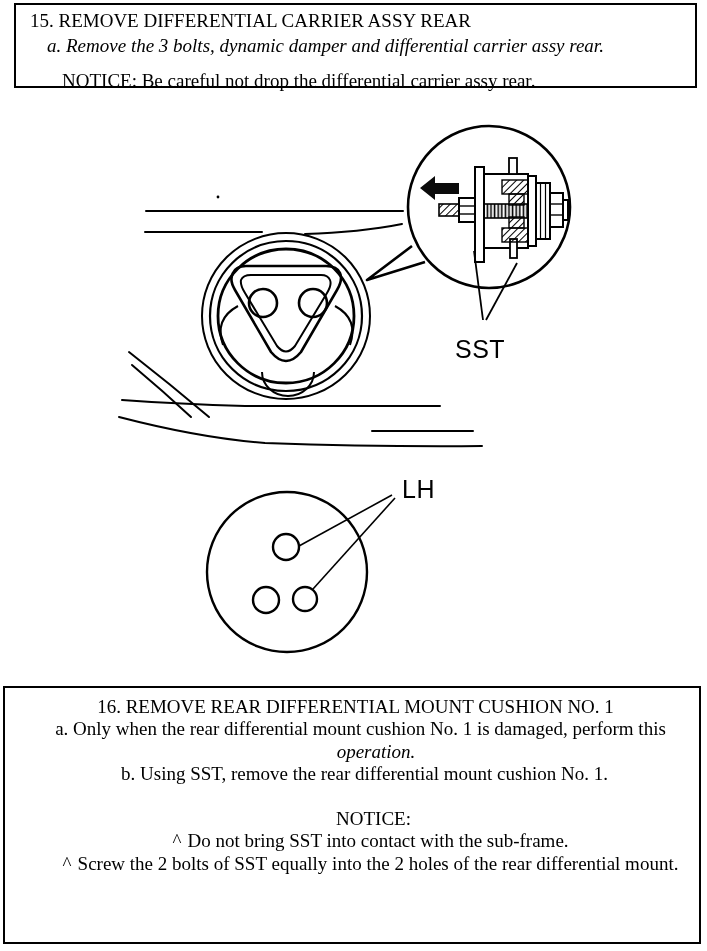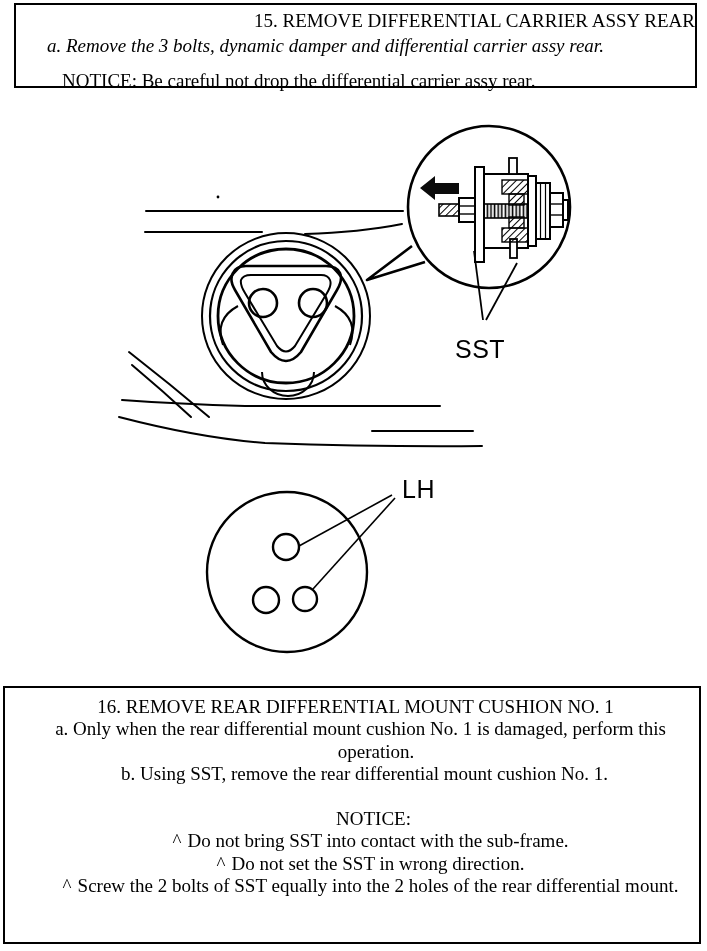--- a/index.html
+++ b/index.html
@@ -6,28 +6,28 @@
   body{
     width:707px;height:951px;position:relative;overflow:hidden;
     background:#ffffff;color:#000;
     font-family:"Liberation Serif", serif;
   }
   .box{
     position:absolute;border:2px solid #000;background:#fff;
     font-size:19px;line-height:22px;white-space:nowrap;
   }
   .box15{left:14px;top:3px;width:679px;height:81px;}
-  .t15{margin:5px 0 0 14px;text-align:right;}
+  .t15{margin:5px 0 0 14px;}
   .a15{margin:3px 4px 0 31px;font-style:italic;}
   .n15{margin:13px 0 16px 46px;}
 
   .box16{left:3px;top:686px;width:694px;height:254px;line-height:22.4px;text-align:center;}
   .t16{margin:8px 0 0 7px;}
   .a16-1{margin-left:17px;}
-  .ind2{margin-left:48px;}
+  .ind2{margin-left:48px;font-style:italic;}
   .b16-1{margin-left:25px;}
   .no16{margin-left:43px;}
   .brow{margin-left:31px;}
   .caret{display:inline-block;width:21px;}
   .sp{height:22.4px;}
 
   .figure{position:absolute;left:0;top:95px;}
   svg text{font-family:"Liberation Sans", sans-serif;font-size:25px;fill:#000;letter-spacing:0.5px;}
 </style>
 </head>
@@ -125,15 +125,14 @@
 </svg>
 
 <div class="box box16">
   <div class="t16">16. REMOVE REAR DIFFERENTIAL MOUNT CUSHION NO. 1</div>
   <div class="a16-1">a. Only when the rear differential mount cushion No. 1 is damaged, perform this</div>
   <div class="ind2">operation.</div>
   <div class="b16-1">b. Using SST, remove the rear differential mount cushion No. 1.</div>
   <div class="sp"></div>
   <div class="no16">NOTICE:</div>
   <div class="brow"><span class="caret">^</span><span>Do not bring SST into contact with the sub-frame.</span></div>
-  <div class="brow"><span class="caret">^</span><span>Do not set the SST in wrong direction.</span></div>
   <div class="brow"><span class="caret">^</span><span>Screw the 2 bolts of SST equally into the 2 holes of the rear differential mount.</span></div>
 </div>
 
 </body></html>

